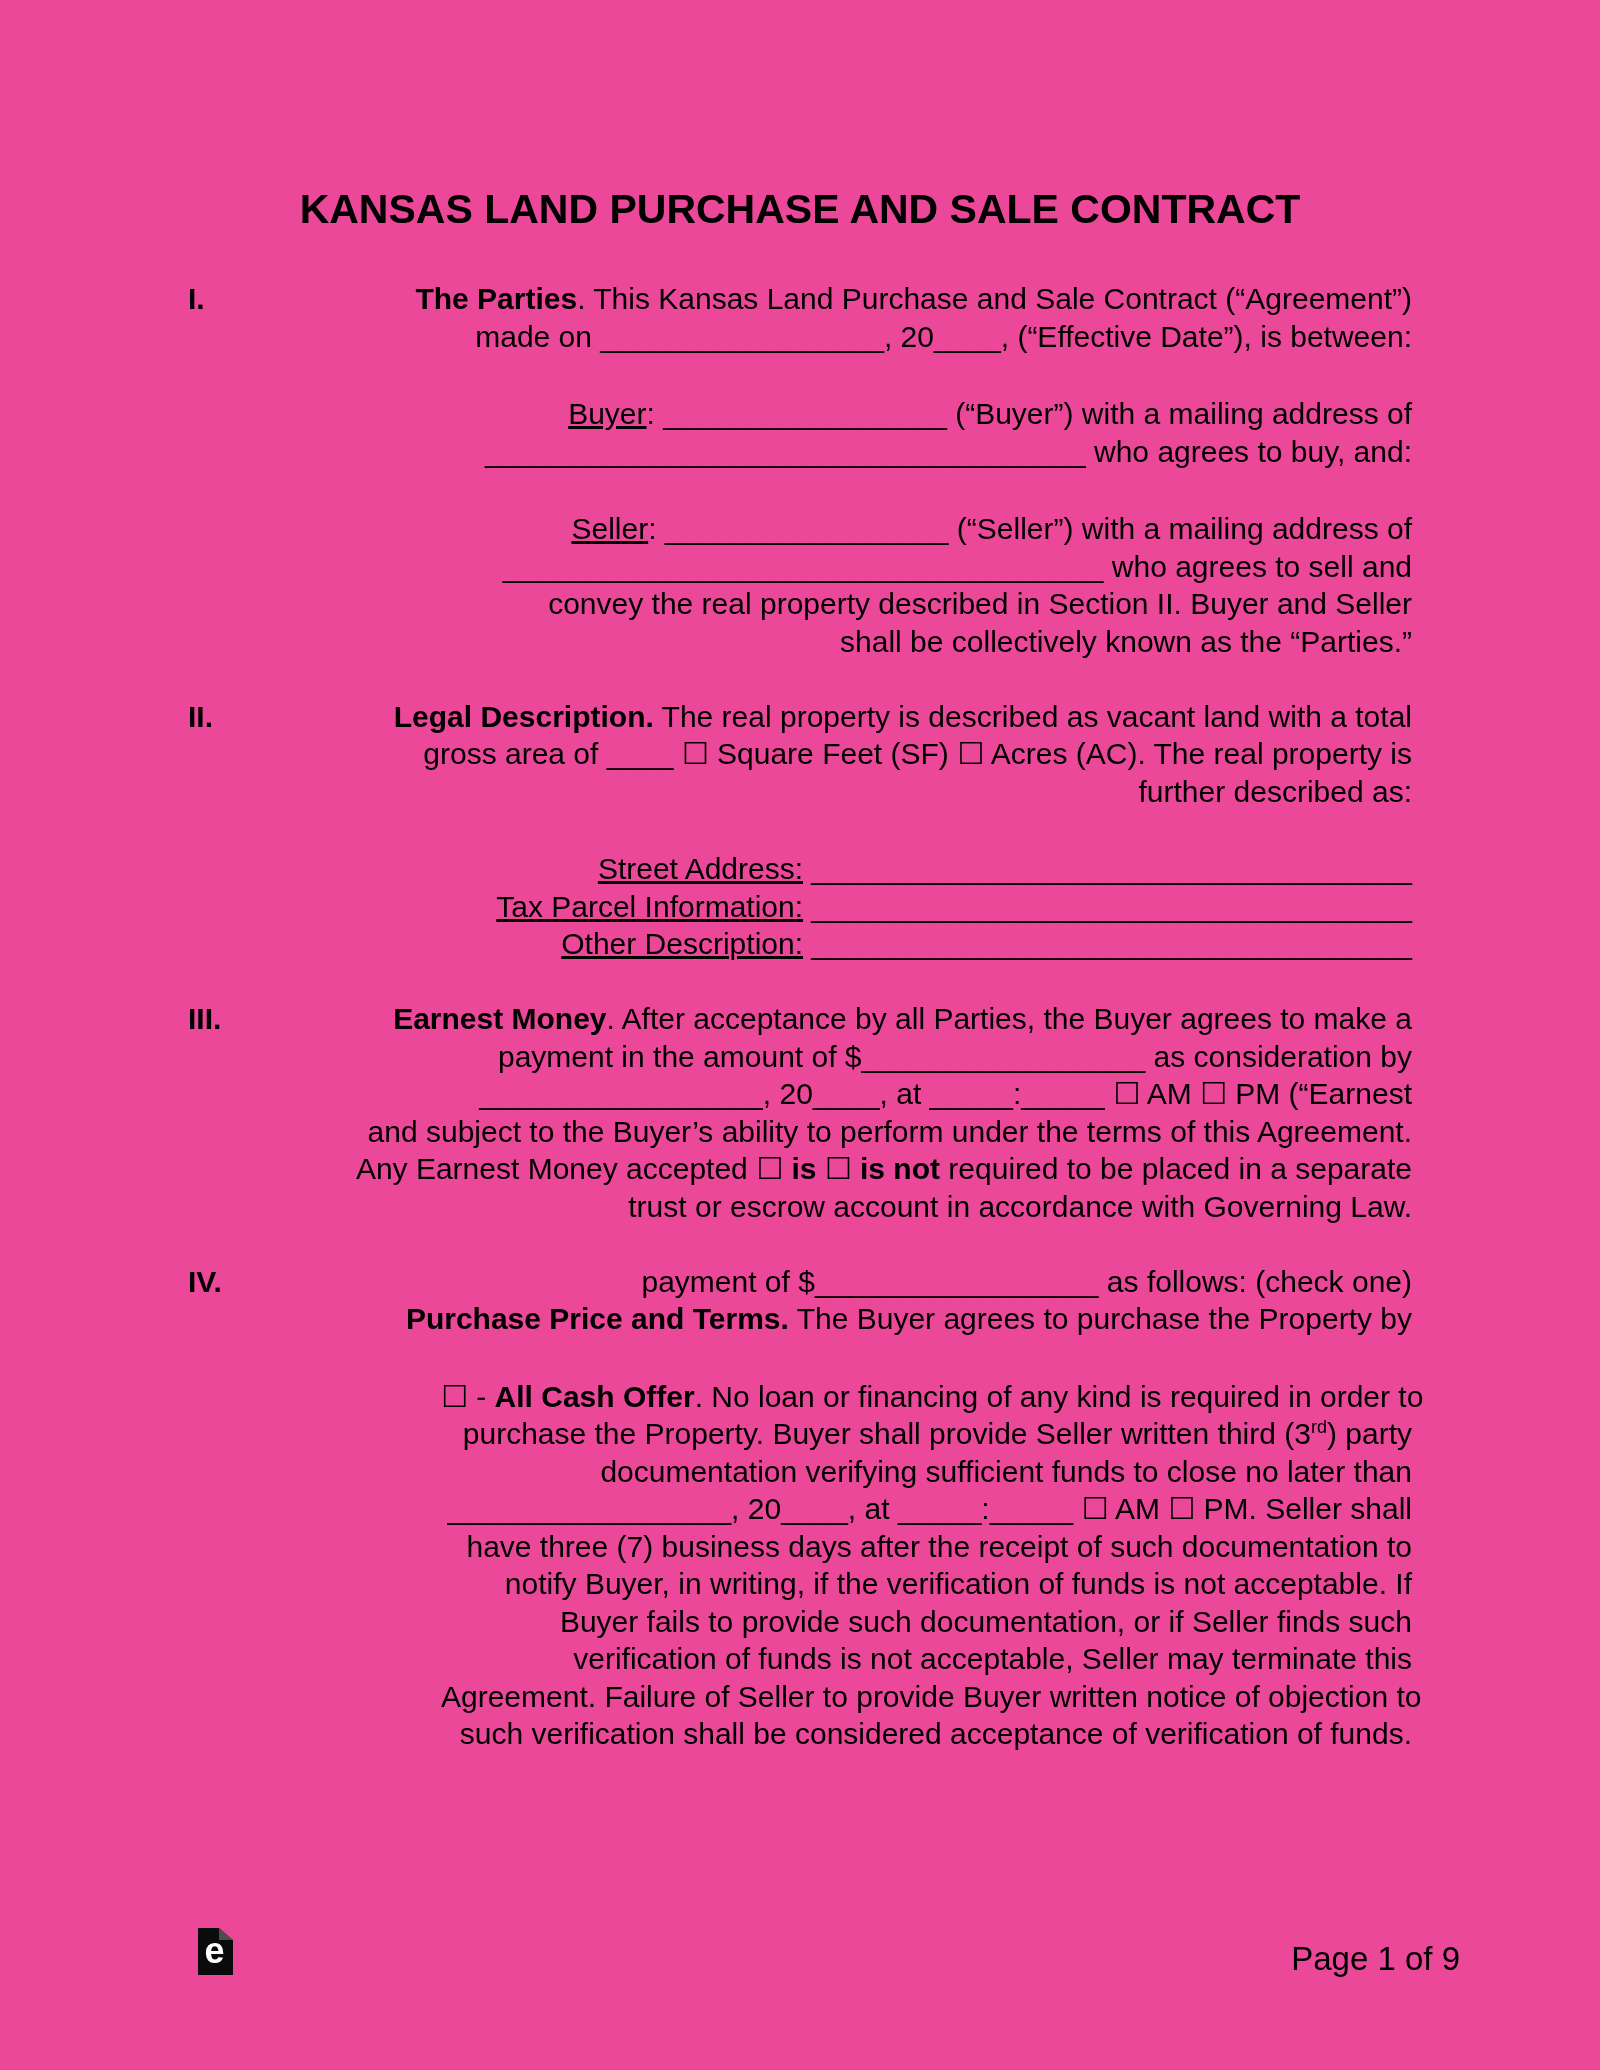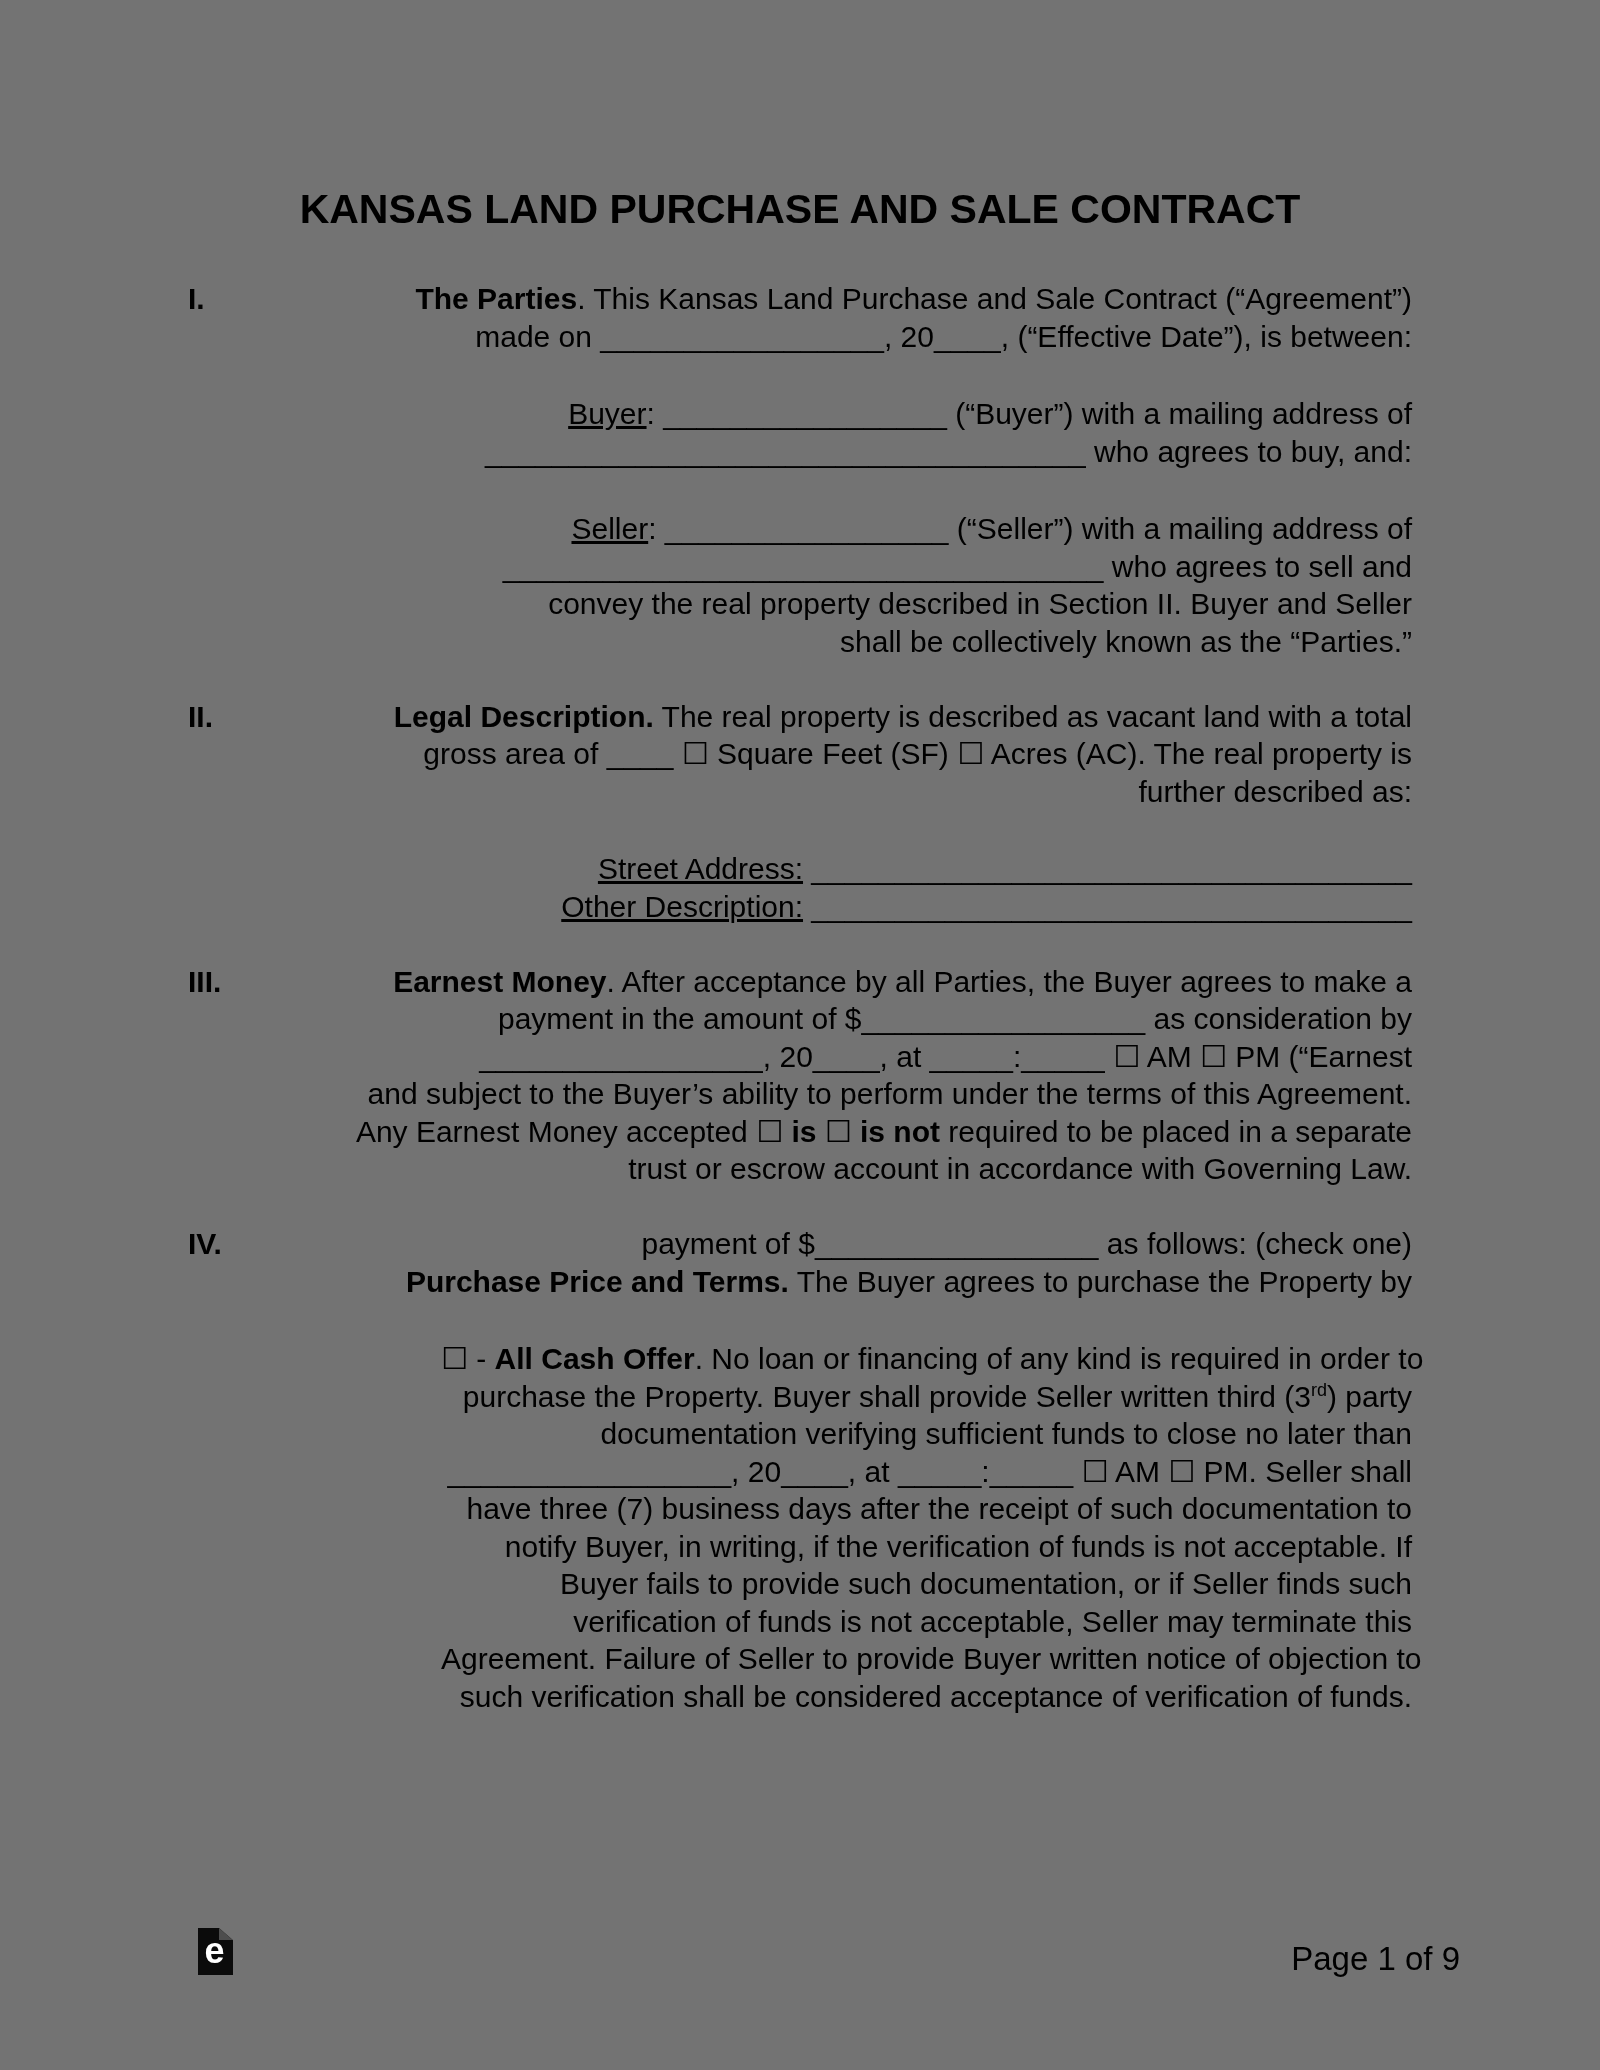--- a/index.html
+++ b/index.html
@@ -1,20 +1,20 @@
 <!DOCTYPE html>
 <html><head>
 <meta charset="utf-8">
 <title>Document</title>
 <style>
   html,body { margin:0; padding:0; background:#e8e8e8; }
   .page {
     position:relative;
     width:1600px; height:2070px;
-    background:#737373;
+    background:#ec4899;
     font-family:"Liberation Sans","DejaVu Sans",sans-serif;
     color:#000;
     overflow:hidden;
     margin:0 auto;
   }
   .title {
     position:absolute;
     top:186px; left:188px; width:1224px;
     margin:0;
     text-align:center;
@@ -82,20 +82,21 @@
       <div class="section">
         <div class="numeral">II.</div>
         <div class="content">
           <div class="block">
             <div class="line"><span class="b">Legal Description.</span><span> The real property is described as vacant land with a total</span></div>
             <div class="line"><span>gross area of ____ </span><span>☐</span><span> Square Feet (SF) </span><span>☐</span><span> Acres (AC). The real property is</span></div>
             <div class="line"><span>further described as:</span></div>
           </div>
           <div class="block sub">
             <div class="line"><span class="u">Street Address:</span><span> ____________________________________</span></div>
+            <div class="line"><span class="u">Tax Parcel Information:</span><span> ____________________________________</span></div>
             <div class="line"><span class="u">Other Description:</span><span> ____________________________________</span></div>
           </div>
         </div>
       </div>
       <div class="section">
         <div class="numeral">III.</div>
         <div class="content">
           <div class="block">
             <div class="line"><span class="b">Earnest Money</span><span>. After acceptance by all Parties, the Buyer agrees to make a</span></div>
             <div class="line"><span>payment in the amount of $_________________ as consideration by</span></div>

